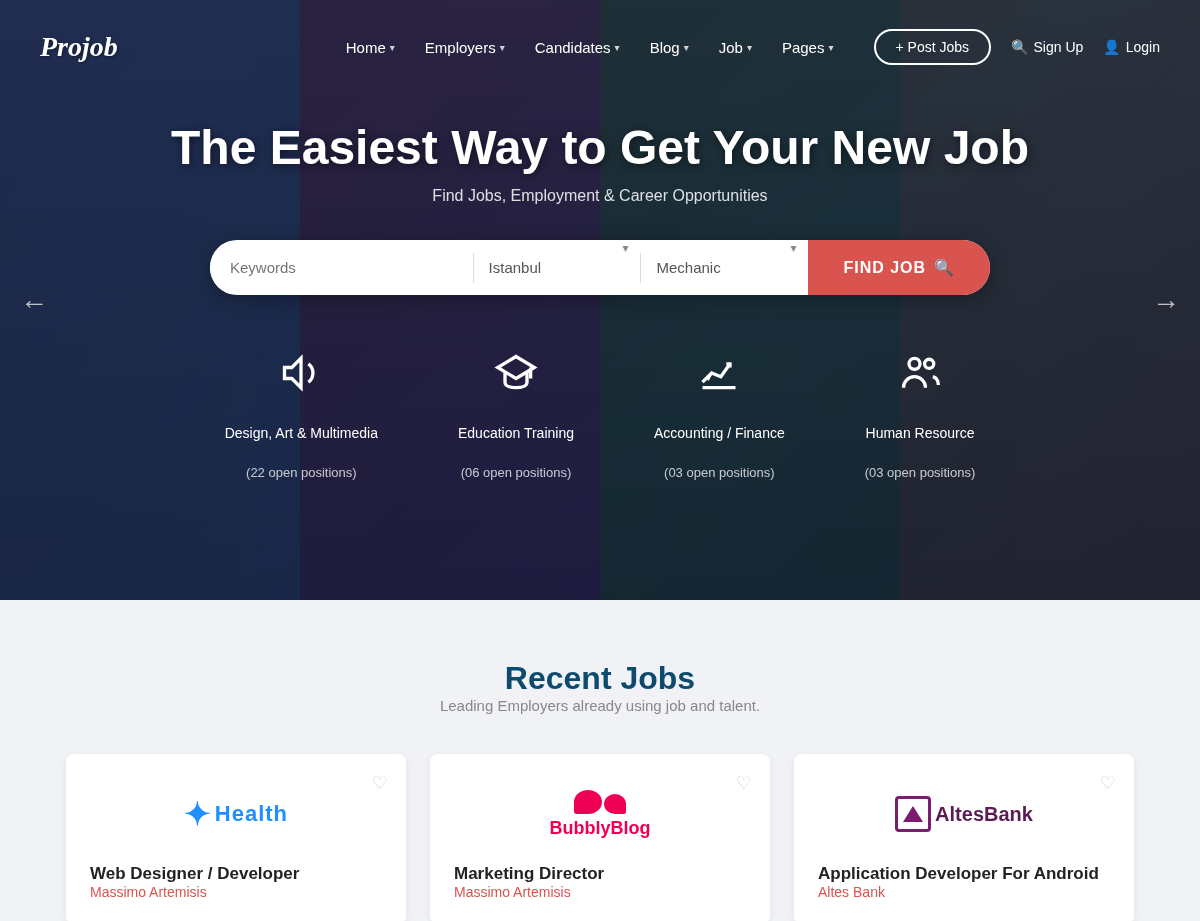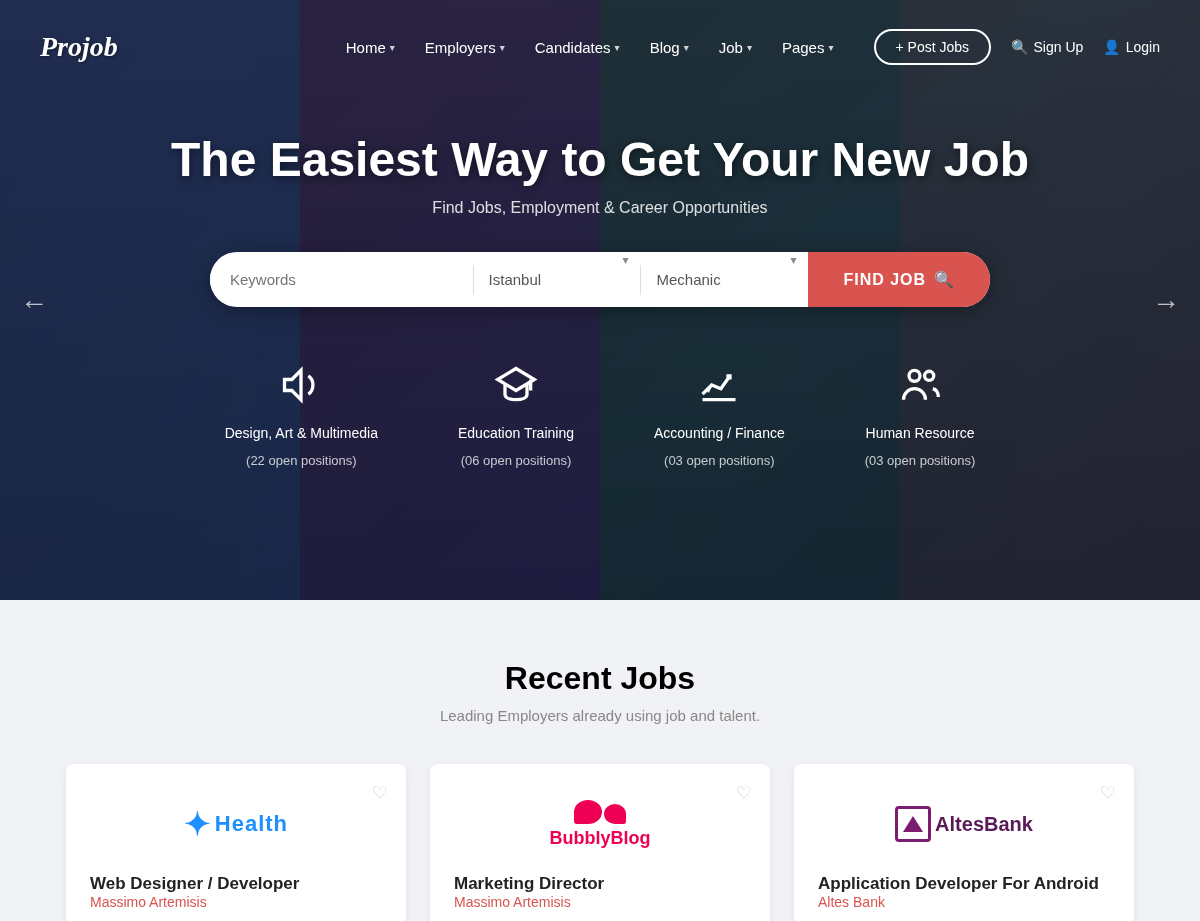--- a/index.html
+++ b/index.html
@@ -196,21 +196,21 @@
       position: relative;
       z-index: 2;
       display: flex;
       justify-content: center;
       gap: 80px;
     }
     .category-item {
       display: flex;
       flex-direction: column;
       align-items: center;
-      gap: 12px;
+      gap: 24px;
       cursor: pointer;
     }
     .category-icon {
       width: 56px;
       height: 56px;
       display: flex;
       align-items: center;
       justify-content: center;
     }
     .category-icon svg {
@@ -252,22 +252,21 @@
       background: #f0f2f5;
       padding: 60px 40px;
     }
     .section-header {
       text-align: center;
       margin-bottom: 40px;
     }
     .section-title {
       font-size: 32px;
       font-weight: 700;
-      color: #000000;
-      margin-bottom: 10px;
+      color: #0c4a6e;
     }
     .section-subtitle {
       font-size: 15px;
       color: #888;
     }
 
     
     .job-cards {
       display: flex;
       gap: 24px;

